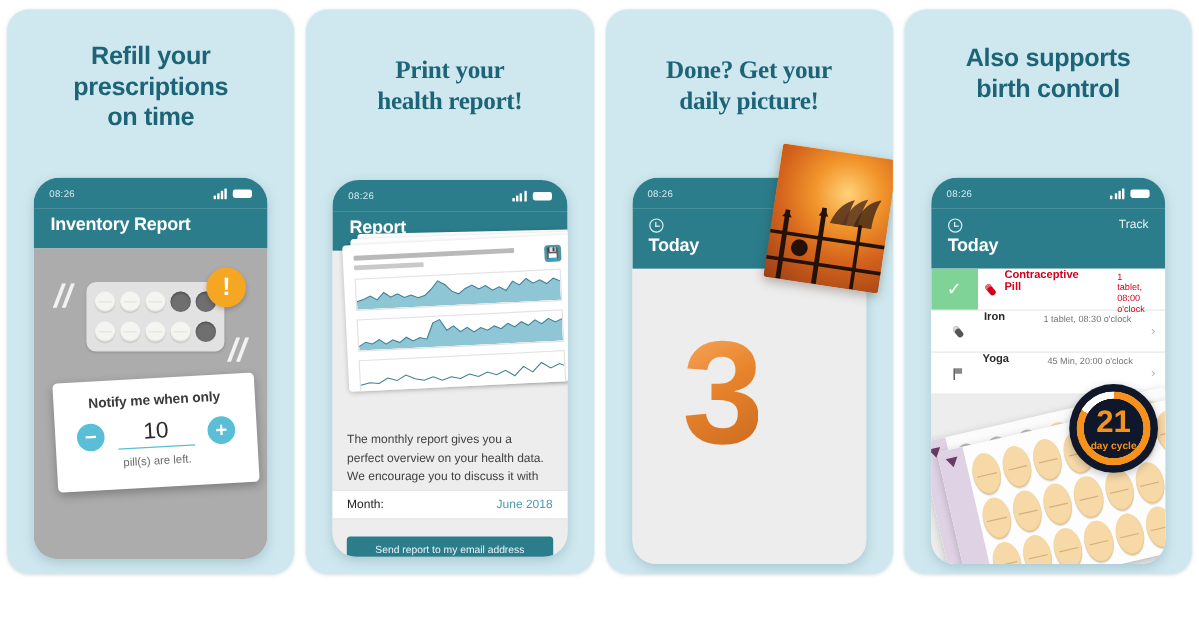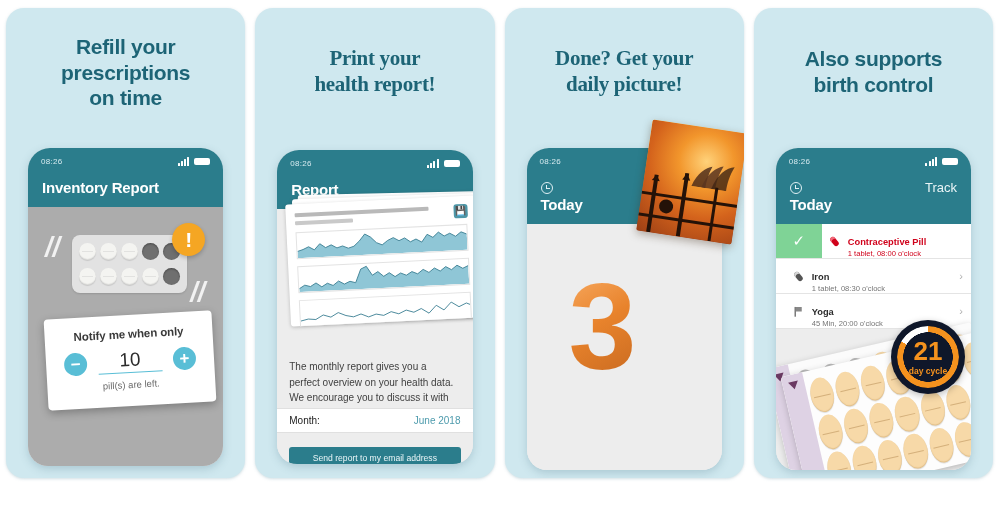--- a/index.html
+++ b/index.html
@@ -25,21 +25,21 @@
     text-align: center;
     color: #1d6476;
     font-weight: bold;
     font-size: 21px;
     line-height: 1.22;
     letter-spacing: -0.3px;
     padding: 0 8px;
     white-space: pre-line;
   }
   .panel.p2 .headline, .panel.p3 .headline { top: 38px; font-family: Liberation Serif, serif; }
-  .panel.p4 .headline { top: 38px; }
+  .panel.p4 .headline { top: 28px; }
 
   
   .phone {
     position: absolute;
     left: 22px; right: 22px;
     background: #ededed;
     border-radius: 22px 22px 20px 20px;
     overflow: hidden;
     box-shadow: 0 3px 9px rgba(90,130,145,.30);
   }
@@ -54,21 +54,21 @@
   .bars i { width: 2px; background: #fff; display: block; border-radius: .5px; }
   .bars i:nth-child(1) { height: 3px; }
   .bars i:nth-child(2) { height: 5px; }
   .bars i:nth-child(3) { height: 7px; }
   .bars i:nth-child(4) { height: 9px; }
   .battery { width: 16px; height: 7px; border-radius: 2px; background: #fff; }
 
   .navbar { background: #2b7d8c; padding: 5px 14px 11px; position: relative; }
   .navbar .title { color: #ffffff; font-size: 15px; font-weight: bold; letter-spacing: -.2px; }
   .navbar .toprow { display: flex; align-items: center; justify-content: space-between; height: 17px; }
-  .navbar .track { color: #eaf5f7; font-size: 13px; }
+  .navbar .track { color: #eaf5f7; font-size: 10px; }
   .clock-icon { width: 12px; height: 12px; border: 1.3px solid #dff0f4; border-radius: 50%; position: relative; }
   .clock-icon::after { content:""; position:absolute; left:4.5px; top:2px; width:1.2px; height:4px; background:#dff0f4; }
   .clock-icon::before { content:""; position:absolute; left:4.5px; top:5px; width:3.5px; height:1.2px; background:#dff0f4; }
 
   .screen { position: relative; background: #ededed; }
 
   
   .p1 .phone { top: 140px; bottom: 12px; }
   .p1 .screen { background: #acacac; height: 100%; }
   .blister {
@@ -162,21 +162,21 @@
   .photo .rail { position: absolute; left: -4px; bottom: 0; width: 104px; height: 70px; }
 
   
   .p4 .phone { top: 140px; bottom: 8px; }
   .p4 .screen { background: #ededed; height: 100%; }
   .med-list { position: absolute; left: 0; right: 0; top: 0; }
   .med-row { background: #fff; display: flex; align-items: stretch; height: 35px; border-bottom: 1px solid #e4e4e4; }
   .med-row .check { width: 46px; background: #7fd396; display:flex; align-items:center; justify-content:center;
                     color: #fff; font-size: 15px; }
   .med-row .ic { width: 26px; display:flex; align-items:center; justify-content:center; }
-  .med-row .txt { flex: 1; display:flex; flex-direction:column; justify-content:flex-end; }
+  .med-row .txt { flex: 1; display:flex; justify-content:center;gap:32px; }
   .med-row .name { font-size: 9.3px; font-weight: bold; color: #2b2b2b; }
   .med-row .meta { font-size: 7.6px; color: #757575; margin-top: 2px; }
   .med-row.highlight .name { color: #d0021b; }
   .med-row.highlight .meta { color: #d0021b; }
   .chev { width: 20px; display:flex; align-items:center; justify-content:center; color: #b0b0b0; font-size: 11px; }
 
   .pack { position: absolute; background: #fbfbfb; box-shadow: 0 2px 7px rgba(0,0,0,.22); border-radius: 4px; overflow:hidden; }
   .pack.back { left: 2px; top: 120px; width: 210px; height: 128px; transform: rotate(-13deg); }
   .pack.front { left: 16px; top: 128px; width: 210px; height: 125px; transform: rotate(-13deg); background:#fdfdfd; }
   .pack .strip { position:absolute; left:0; top:0; bottom:0; width: 22px; background:#ded2e4; }

